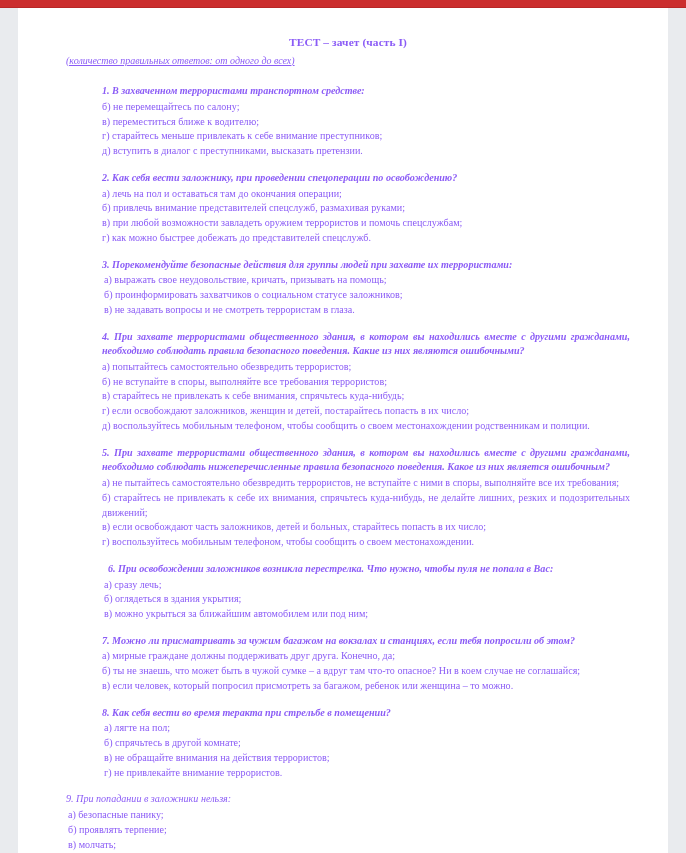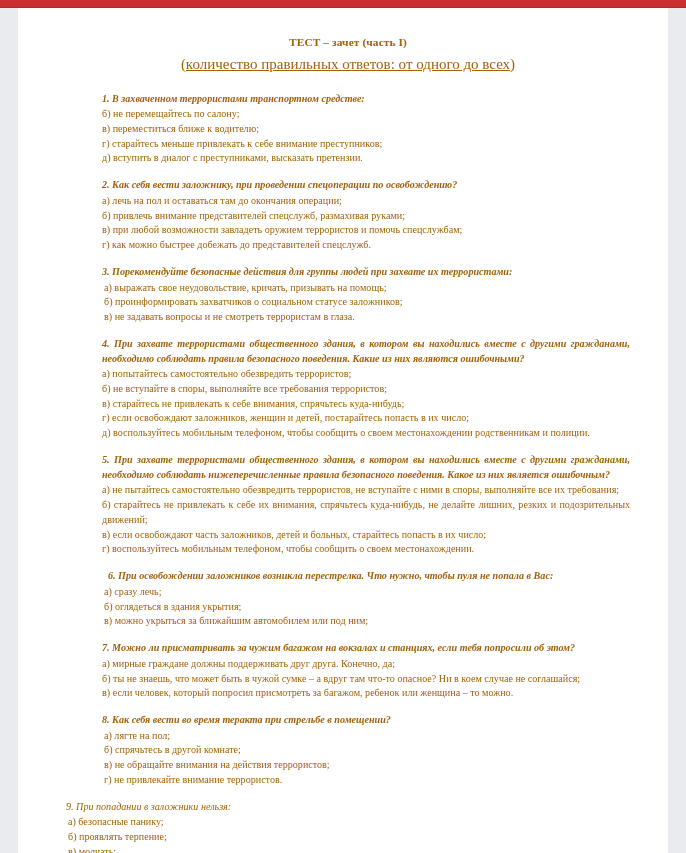--- a/index.html
+++ b/index.html
@@ -31,38 +31,38 @@
   }
   .page {
     position: absolute;
     top: 8px;
     left: 18px;
     width: 650px;
     height: 845px;
     background: #ffffff;
     box-sizing: border-box;
     padding: 26px 38px 0 48px;
-    color: #a16207;
+    color: #8b5cf6;
   }
   .page-inner {
     font-size: 10.1px;
     line-height: 1.46;
   }
 
   
   .doc-title {
     text-align: center;
     font-weight: bold;
     font-size: 11.4px;
     letter-spacing: 0.1px;
     margin: 0 0 3px 0;
   }
   .doc-subtitle {
-    text-align: center;
-    font-size: 15px;
+    font-style: italic;
+    font-size: 10px;
     margin: 0 0 16px 0;
   }
   .doc-subtitle span {
     text-decoration: underline;
   }
 
   
   .qblock {
     margin: 0 0 11px 0;
   }

